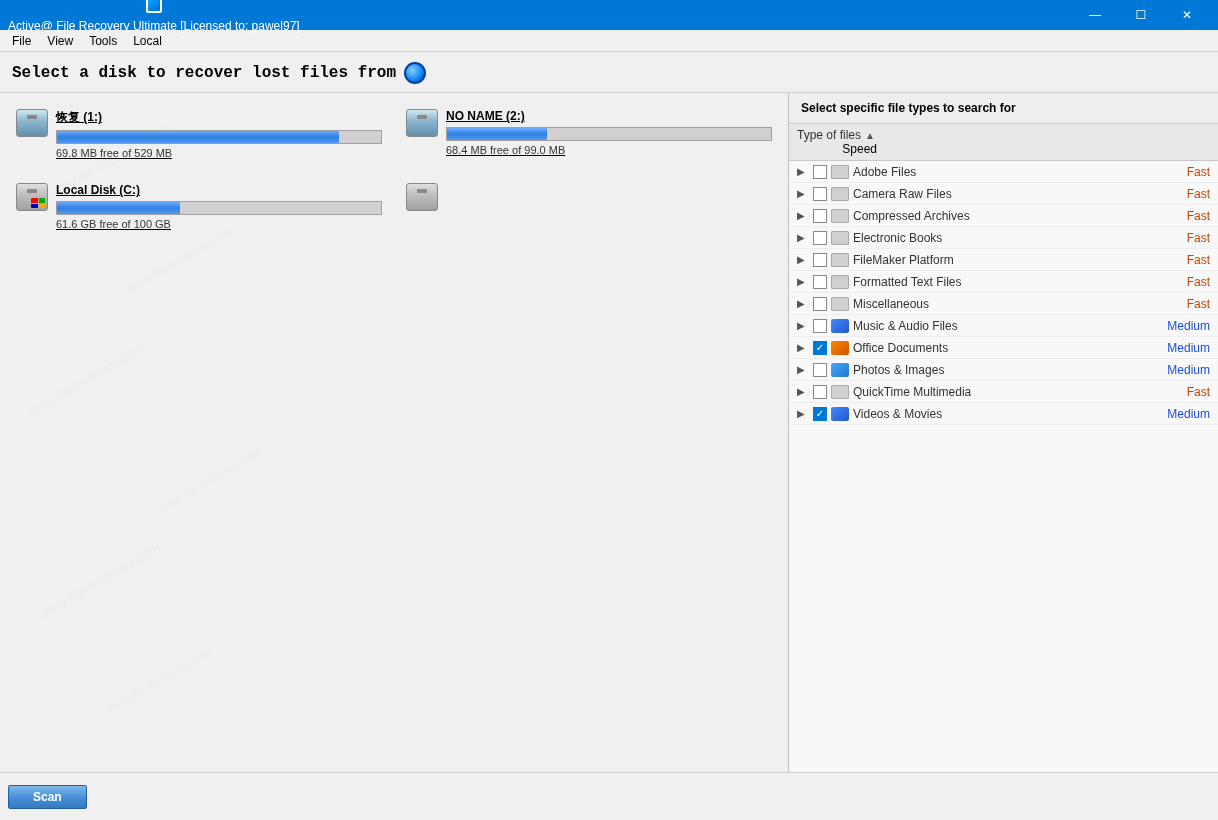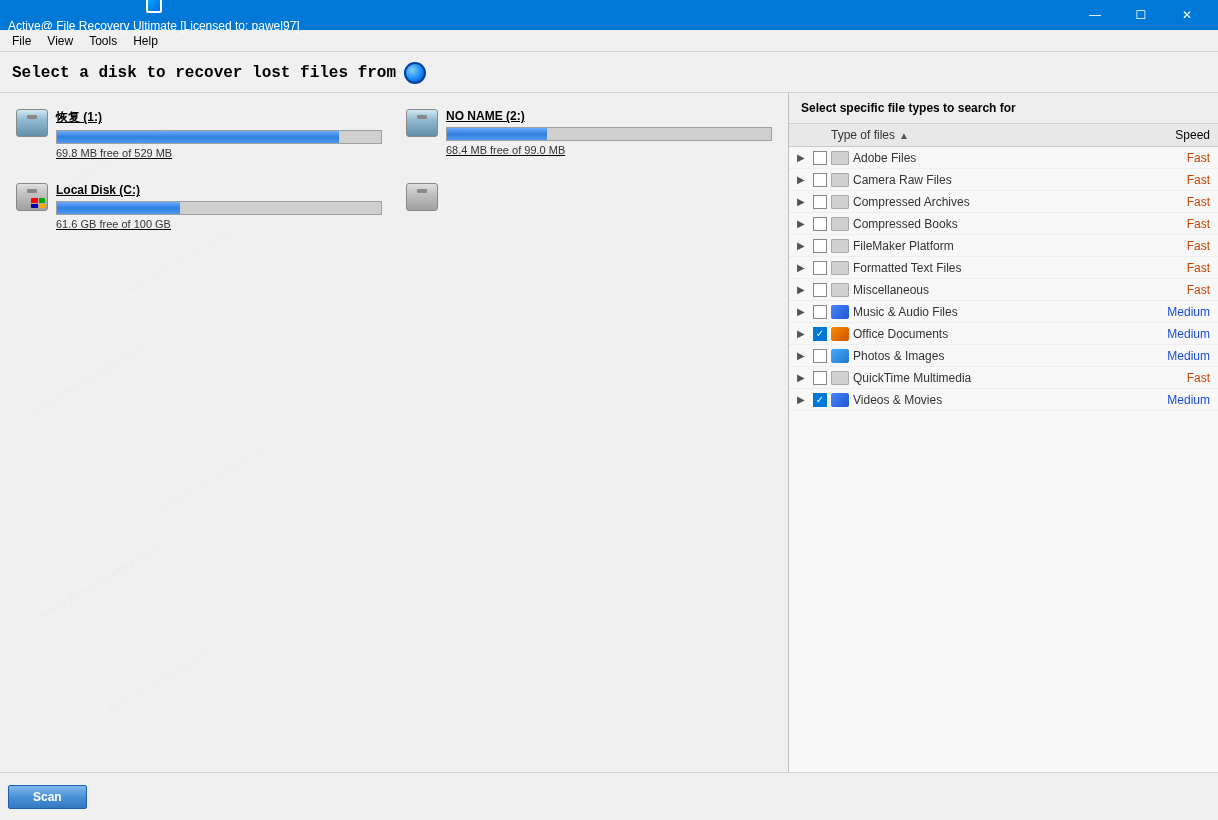--- a/index.html
+++ b/index.html
@@ -190,25 +190,26 @@
       font-size: 12px;
       border-bottom: 1px solid #d0d0d0;
       background: #eeeeee;
     }
     #filetype-table {
       flex: 1;
       overflow-y: auto;
     }
     .ft-header-row {
       display: flex;
-      align-items: flex-end;
+      align-items: flex-start;
       padding: 4px 8px;
       background: #e8e8e8;
       border-bottom: 1px solid #c8c8c8;
       font-size: 12px;
+      flex-direction: column;
     }
     .ft-col-arrow { width: 16px; }
     .ft-col-check { width: 18px; }
     .ft-col-name { flex: 1; color: #333; display: flex; align-items: center; gap: 4px; }
     .ft-col-speed { width: 80px; text-align: right; }
     .sort-arrow { font-size: 10px; color: #555; }
 
     .ft-row {
       display: flex;
       align-items: center;
@@ -275,21 +276,21 @@
     <div class="title-btn">—</div>
     <div class="title-btn">☐</div>
     <div class="title-btn close">✕</div>
   </div>
 </div>
 
 <div id="menu-bar">
   <div class="menu-item">File</div>
   <div class="menu-item">View</div>
   <div class="menu-item">Tools</div>
-  <div class="menu-item">Help</div>
+  <div class="menu-item">Local</div>
 </div>
 
 <div id="main-container">
 
   <div id="header">
     <span id="header-title">Select a disk to recover lost files from</span>
     <div class="globe-icon"></div>
   </div>
 
   <div id="content-area">
@@ -393,21 +394,21 @@
           <div class="ft-expand">▶</div>
           <div class="ft-checkbox"></div>
           <div class="ft-icon icon-generic"></div>
           <span class="ft-label">Compressed Archives</span>
           <span class="ft-speed">Fast</span>
         </div>
         <div class="ft-row">
           <div class="ft-expand">▶</div>
           <div class="ft-checkbox"></div>
           <div class="ft-icon icon-generic"></div>
-          <span class="ft-label">Compressed Books</span>
+          <span class="ft-label">Electronic Books</span>
           <span class="ft-speed">Fast</span>
         </div>
         <div class="ft-row">
           <div class="ft-expand">▶</div>
           <div class="ft-checkbox"></div>
           <div class="ft-icon icon-generic"></div>
           <span class="ft-label">FileMaker Platform</span>
           <span class="ft-speed">Fast</span>
         </div>
         <div class="ft-row">

